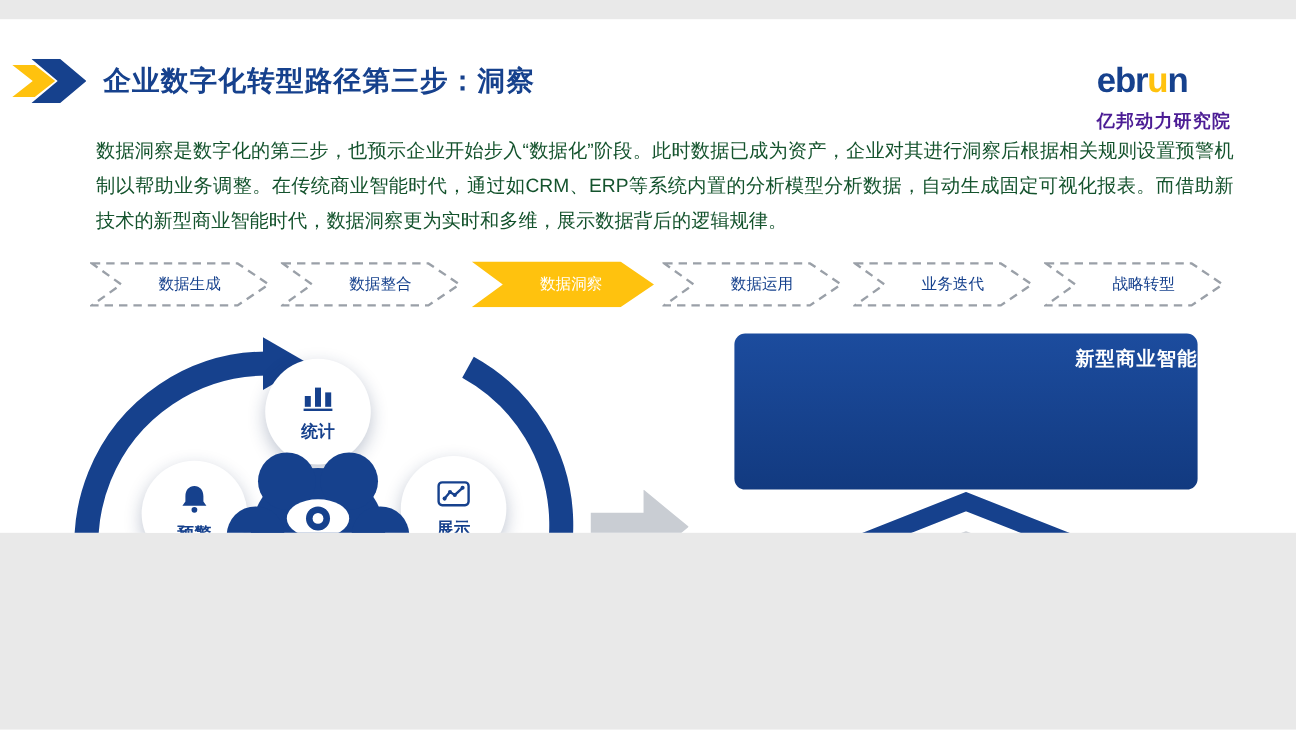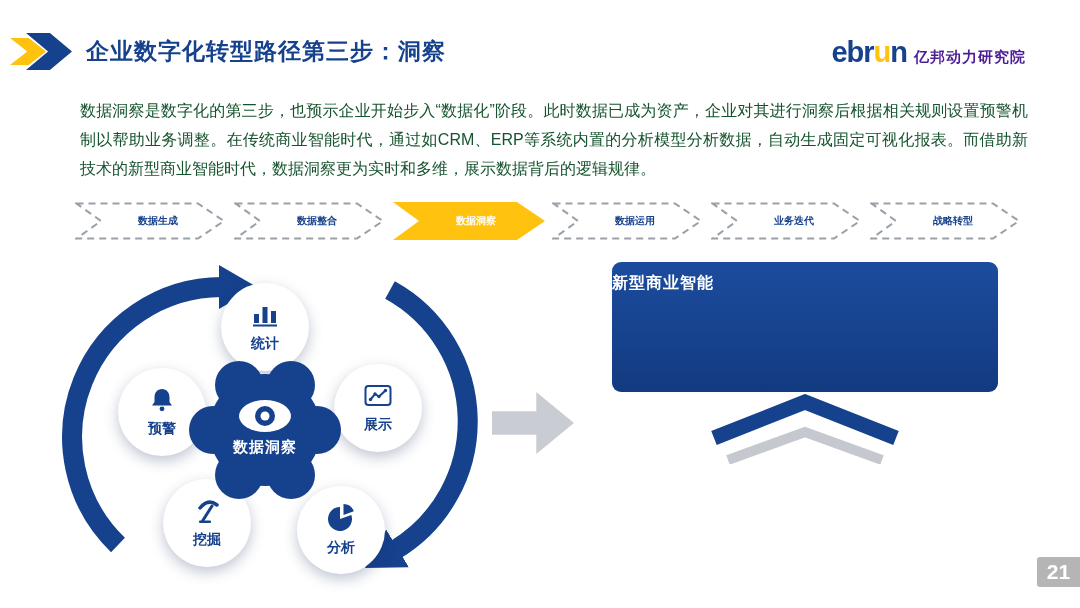--- a/index.html
+++ b/index.html
@@ -1,42 +1,42 @@
 <!DOCTYPE html>
 <html><head>
 <meta charset="utf-8">
 <style>
   html,body{margin:0;padding:0;background:#e9e9e9;}
   .slide{
-    position:relative;width:1080px;height:608px;background:#ffffff;overflow:hidden;
-    font-family:"Liberation Sans","DejaVu Sans",sans-serif;margin:0 auto;
+    position:relative;width:1080px;height:428px;background:#ffffff;overflow:hidden;
+    font-family:"Liberation Sans","DejaVu Sans",sans-serif;margin:16px auto;
   }
   
   .hdr-chevron{position:absolute;}
   .chev{clip-path:polygon(0 0,52% 0,100% 50%,52% 100%,0 100%,48% 50%);}
   .chev-yellow{left:10px;top:38px;width:36px;height:27px;background:#ffc20e;}
   .chev-navy{left:26px;top:33px;width:46px;height:37px;background:#16418d;}
   .page-title{
     position:absolute;left:86px;top:36px;font-size:23px;font-weight:bold;color:#16418d;letter-spacing:1px;
   }
-  .logo{position:absolute;right:54px;top:36px;display:flex;align-items:baseline;gap:7px;}
+  .logo{position:absolute;right:54px;top:36px;display:flex;align-items:baseline;gap:7px;flex-direction:column;}
   .logo-brand{font-size:29px;font-weight:800;color:#16418d;letter-spacing:-1px;}
   .logo-brand .accent{color:#ffc20e;}
   .logo-org{font-size:15px;font-weight:bold;color:#4c1d95;letter-spacing:1px;}
   
   .intro{
     position:absolute;left:80px;top:96px;width:948px;font-size:16px;line-height:29px;
     color:#14532d;text-align:justify;
   }
   
   .step{position:absolute;top:202px;width:152px;height:38px;}
   .step svg{position:absolute;left:0;top:0;}
   .step-label{
     position:absolute;inset:0;display:flex;align-items:center;justify-content:center;
-    padding-left:14px;font-size:10px;font-weight:bold;color:#16418d;
+    padding-left:14px;font-size:13px;font-weight:normal;color:#16418d;
   }
   .step.active .step-label{color:#ffffff;}
   
   .diagram-arrows{position:absolute;left:55px;top:255px;z-index:1;}
   .node{
     position:absolute;width:88px;height:88px;border-radius:50%;background:#ffffff;
     box-shadow:0 5px 14px rgba(25,45,90,.28);display:flex;flex-direction:column;
     align-items:center;justify-content:center;gap:7px;z-index:2;
   }
   .node-label{font-size:14px;font-weight:bold;color:#16418d;}
@@ -47,21 +47,21 @@
     color:#ffffff;font-weight:bold;font-size:15px;letter-spacing:1px;
   }
   .big-gray-arrow{
     position:absolute;left:492px;top:392px;width:82px;height:62px;background:#c9cdd3;
     clip-path:polygon(0 31%,54% 31%,54% 0,100% 50%,54% 100%,54% 69%,0 69%);
   }
   
   .panel{position:absolute;left:612px;width:386px;border-radius:9px;}
   .panel-modern{top:262px;height:130px;background:linear-gradient(180deg,#1c4c9e 0%,#123a80 100%);}
   .panel-trad{top:467px;height:124px;background:#c9c9c9;}
-  .panel-title{padding-top:11px;text-align:left;font-weight:bold;font-size:16px;color:#ffffff;letter-spacing:1px;}
+  .panel-title{padding-top:11px;text-align:right;font-weight:bold;font-size:16px;color:#ffffff;letter-spacing:1px;}
   .panel-text{padding:6px 18px 0;font-size:13.5px;line-height:1.62;color:#ffffff;text-align:justify;}
   .between-chevrons{position:absolute;left:702px;top:394px;}
   
   .page-tab{
     position:absolute;left:1037px;top:557px;width:43px;height:30px;background:#b5b5b5;
     border-radius:3px 0 0 3px;display:flex;align-items:center;justify-content:center;
     color:#ffffff;font-weight:bold;font-size:21px;
   }
 </style>
 </head>

